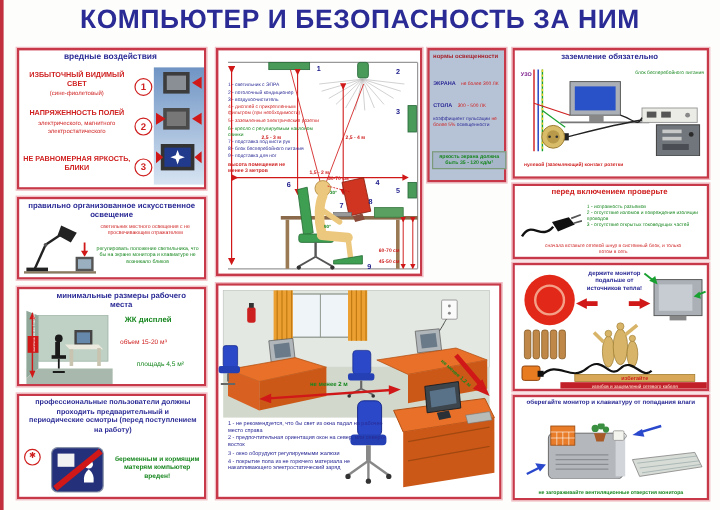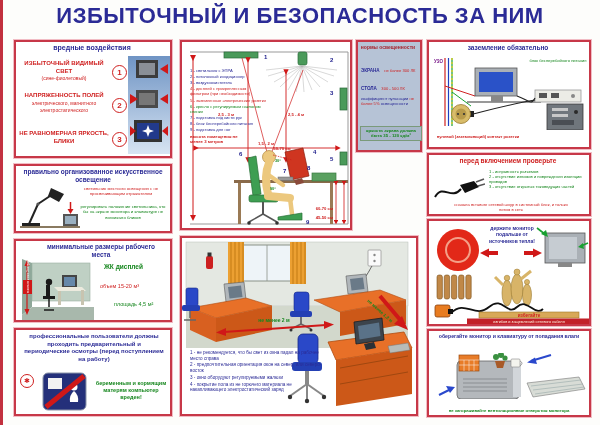--- a/index.html
+++ b/index.html
@@ -20,21 +20,21 @@
               color:#cf1f1f;font-size:8px;font-weight:bold;text-align:center;line-height:13px;background:#fff;}
   .legend-item{margin-bottom:1px;}
   .legend .li-b{color:#2b2b96}.legend .li-r{color:#cf1f1f}.legend .li-g{color:#17871f}
   svg text{font-family:"Liberation Sans",sans-serif;}
 </style>
 </head>
 <body>
 
 <div class="poster">
   <div class="edge"></div>
-  <h1 class="title">ИЗБЫТОЧНЫЙ И БЕЗОПАСНОСТЬ ЗА НИМ</h1>
+  <h1 class="title">КОМПЬЮТЕР И БЕЗОПАСНОСТЬ ЗА НИМ</h1>
 
   <section class="panel" style="left:14px;top:40px;width:158px;height:118px">
     <div class="abs ctr cb bold f7" style="left:0;top:2px;width:152px">вредные воздействия</div>
     <div class="abs ctr cr bold f6" style="left:2px;top:18px;width:92px">
       <span>ИЗБЫТОЧНЫЙ ВИДИМЫЙ СВЕТ</span><br>
       <span class="f5" style="font-weight:normal">(сине-фиолетовый)</span>
     </div>
     <div class="num-circle" style="left:96px;top:23px">1</div>
     <div class="abs ctr cr bold f6" style="left:2px;top:50px;width:92px">
       <span>НАПРЯЖЕННОСТЬ ПОЛЕЙ</span><br>

